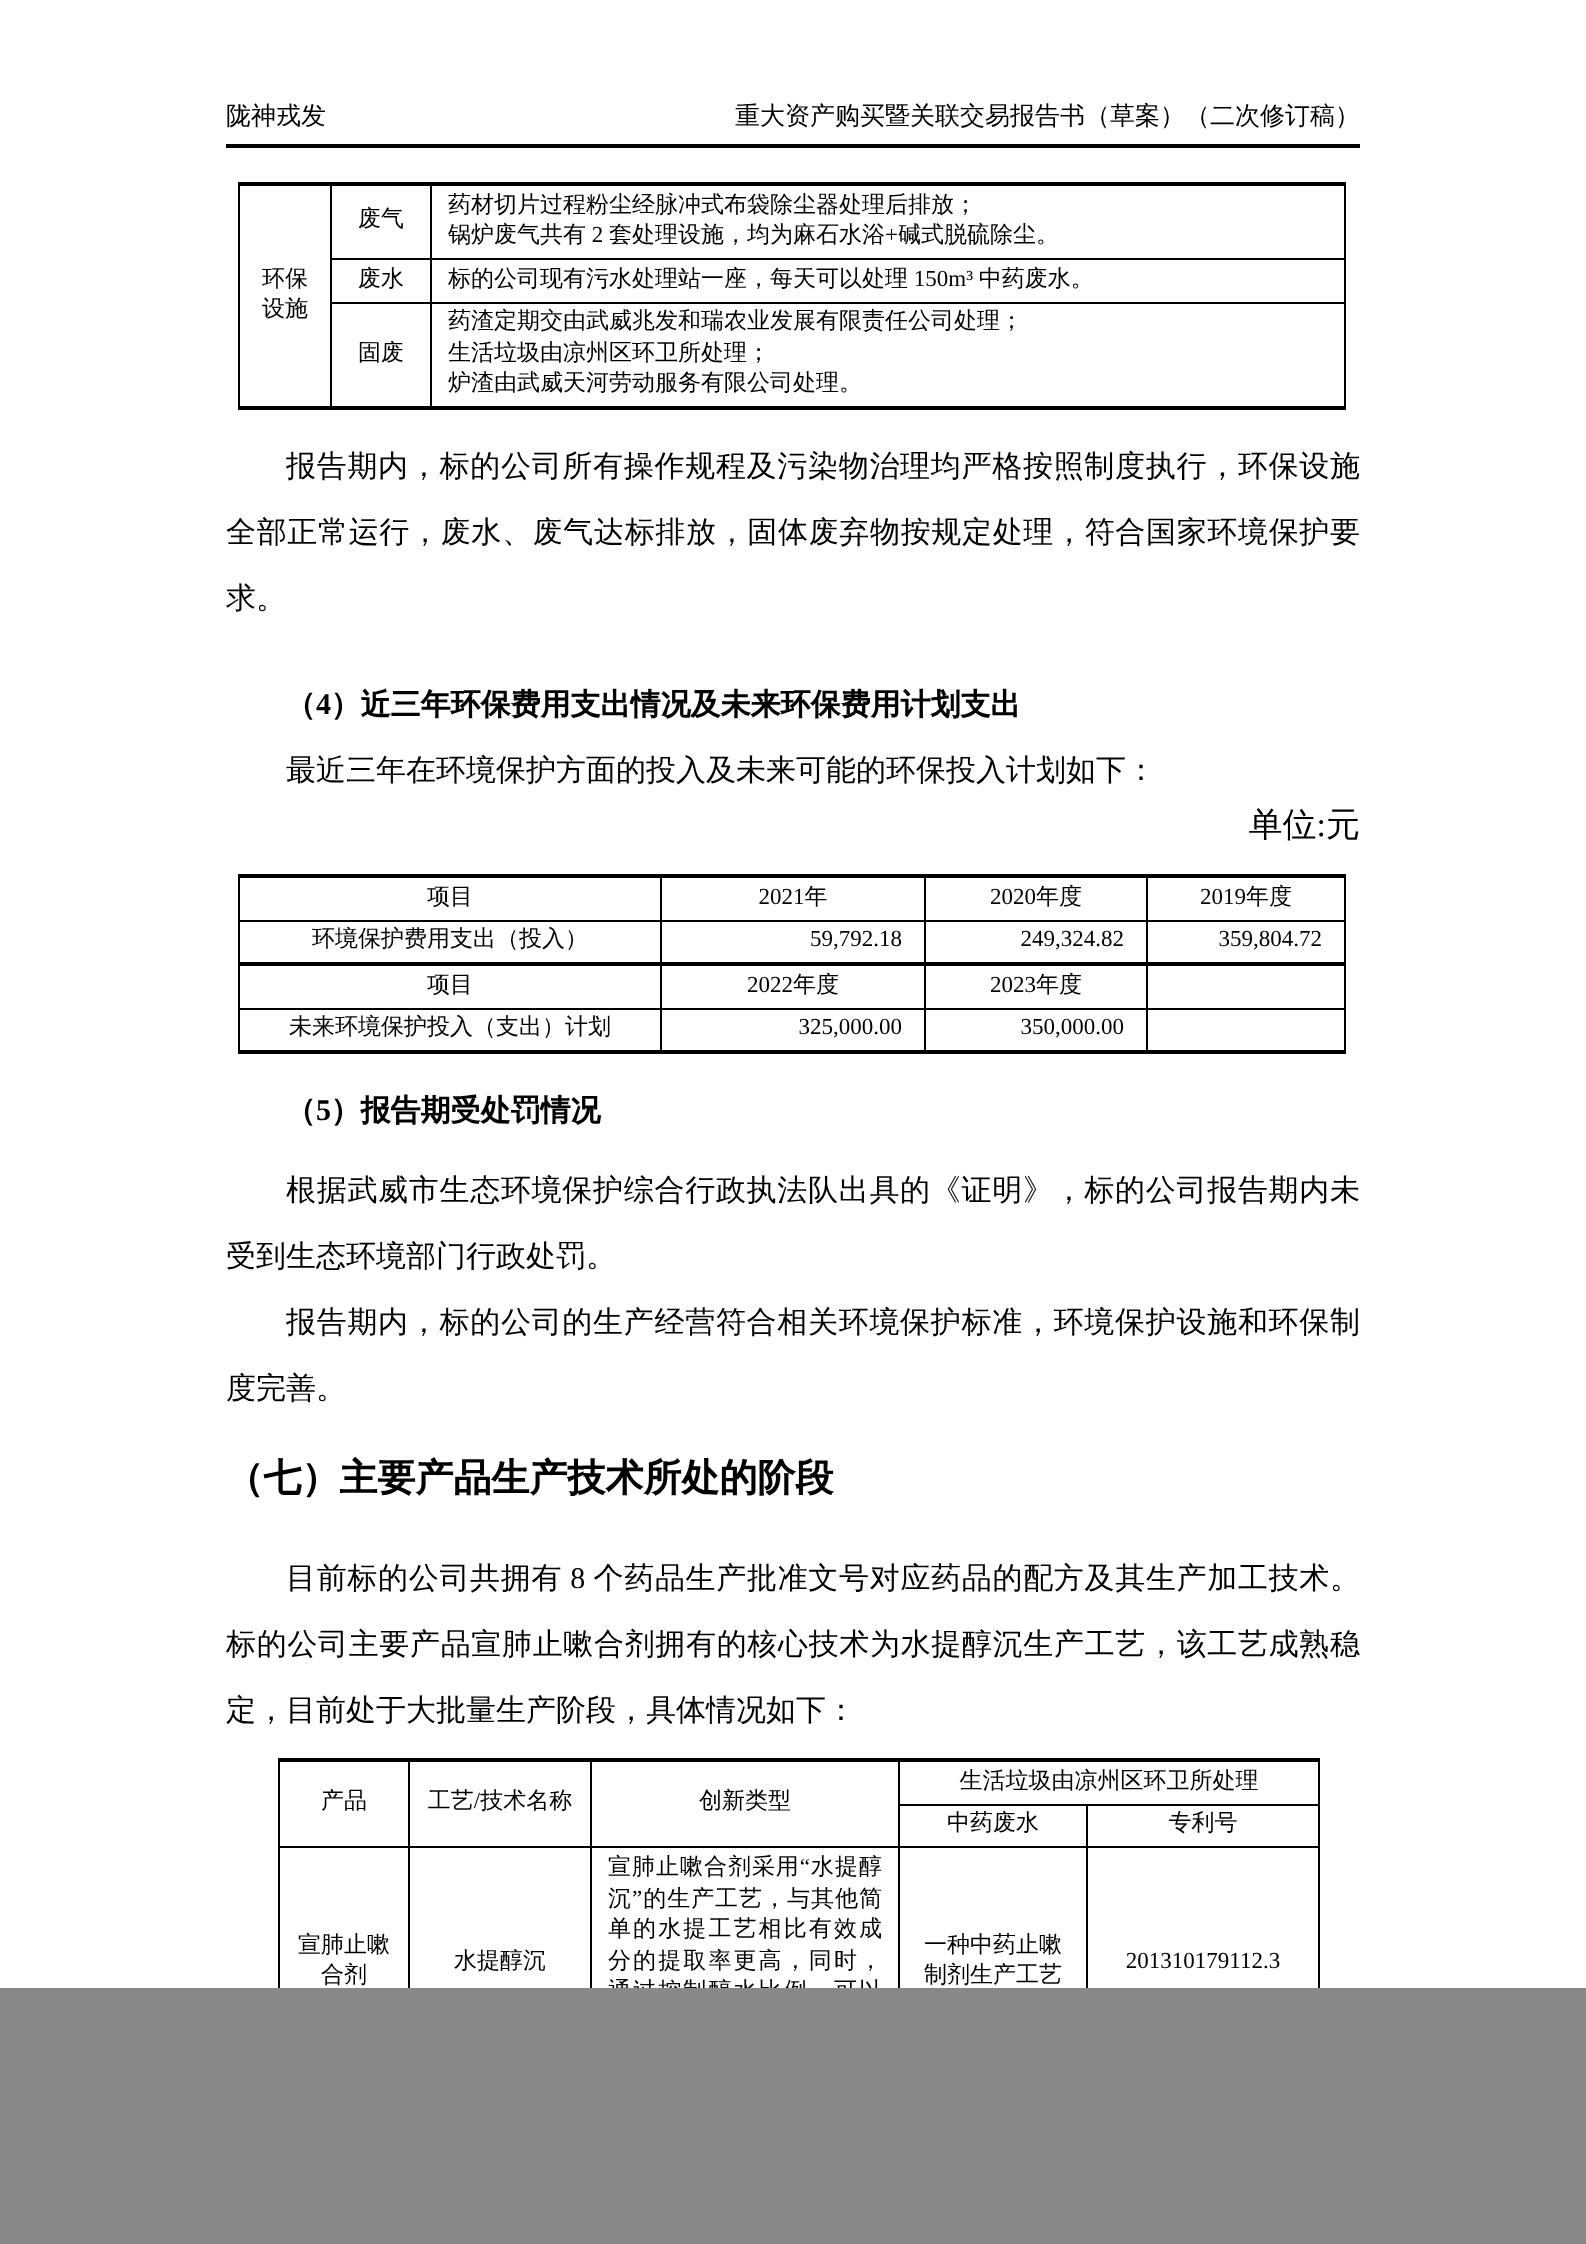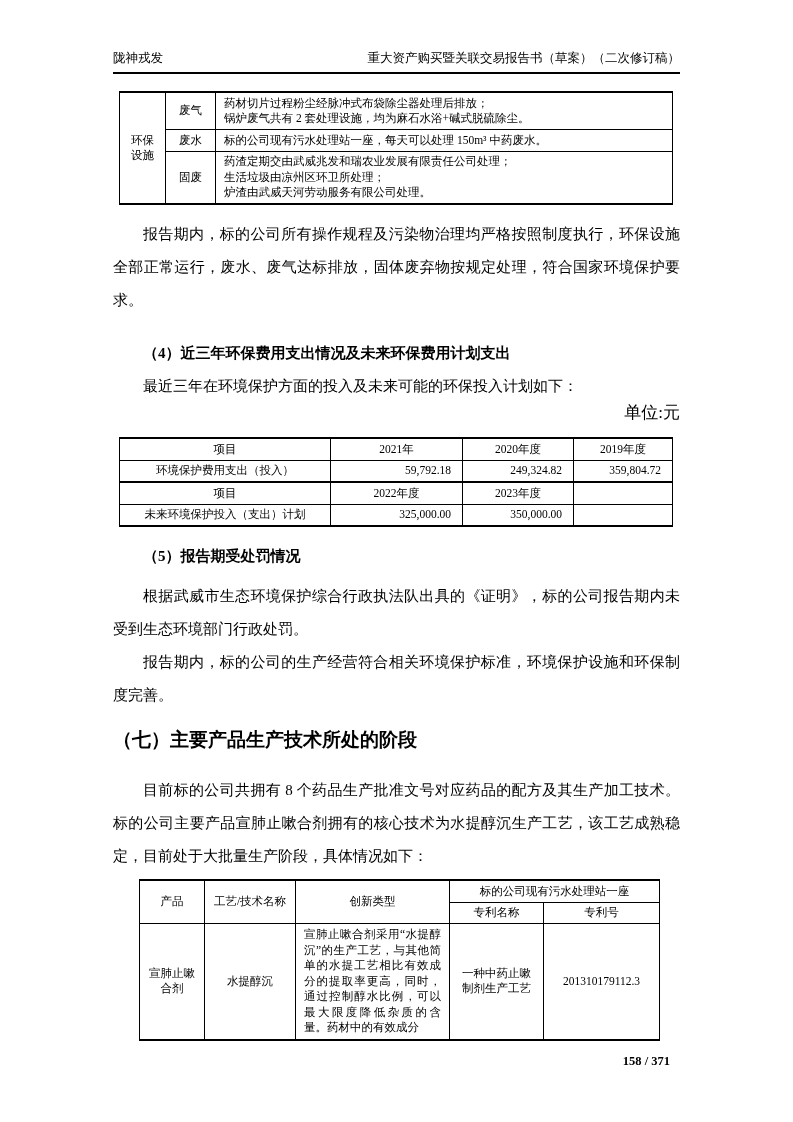--- a/index.html
+++ b/index.html
@@ -1,18 +1,18 @@
 <!DOCTYPE html>
 <html><head>
 <meta charset="utf-8">
 <style>
   * { margin: 0; padding: 0; box-sizing: border-box; }
   html, body { background: #888; }
   .page {
-    width: 793px; height: 1122px;
+    width: 793px; height: 994px;
     background: #ffffff;
     margin: 0 auto;
     position: relative;
     overflow: hidden;
     font-family: "Liberation Serif", "DejaVu Serif", serif;
     color: #000;
     padding: 50px 113px 0 113px;
   }
   
   .doc-header {
@@ -185,24 +185,24 @@
         <col style="width:91px">
         <col style="width:154px">
         <col style="width:94px">
         <col style="width:116px">
       </colgroup>
     <tbody>
       <tr>
         <th rowspan="2">产品</th>
         <th rowspan="2">工艺/技术名称</th>
         <th rowspan="2">创新类型</th>
-        <th colspan="2">标的公司现有污水处理站一座</th>
-      </tr>
-      <tr>
-        <th>专利名称</th>
+        <th colspan="2">生活垃圾由凉州区环卫所处理</th>
+      </tr>
+      <tr>
+        <th>中药废水</th>
         <th>专利号</th>
       </tr>
       <tr>
         <td class="pre-line">宣肺止嗽
 合剂</td>
         <td>水提醇沉</td>
         <td class="cell-just">宣肺止嗽合剂采用“水提醇沉”的生产工艺，与其他简单的水提工艺相比有效成分的提取率更高，同时，通过控制醇水比例，可以最大限度降低杂质的含量。药材中的有效成分</td>
         <td class="pre-line">一种中药止嗽
 制剂生产工艺</td>
         <td>201310179112.3</td>

